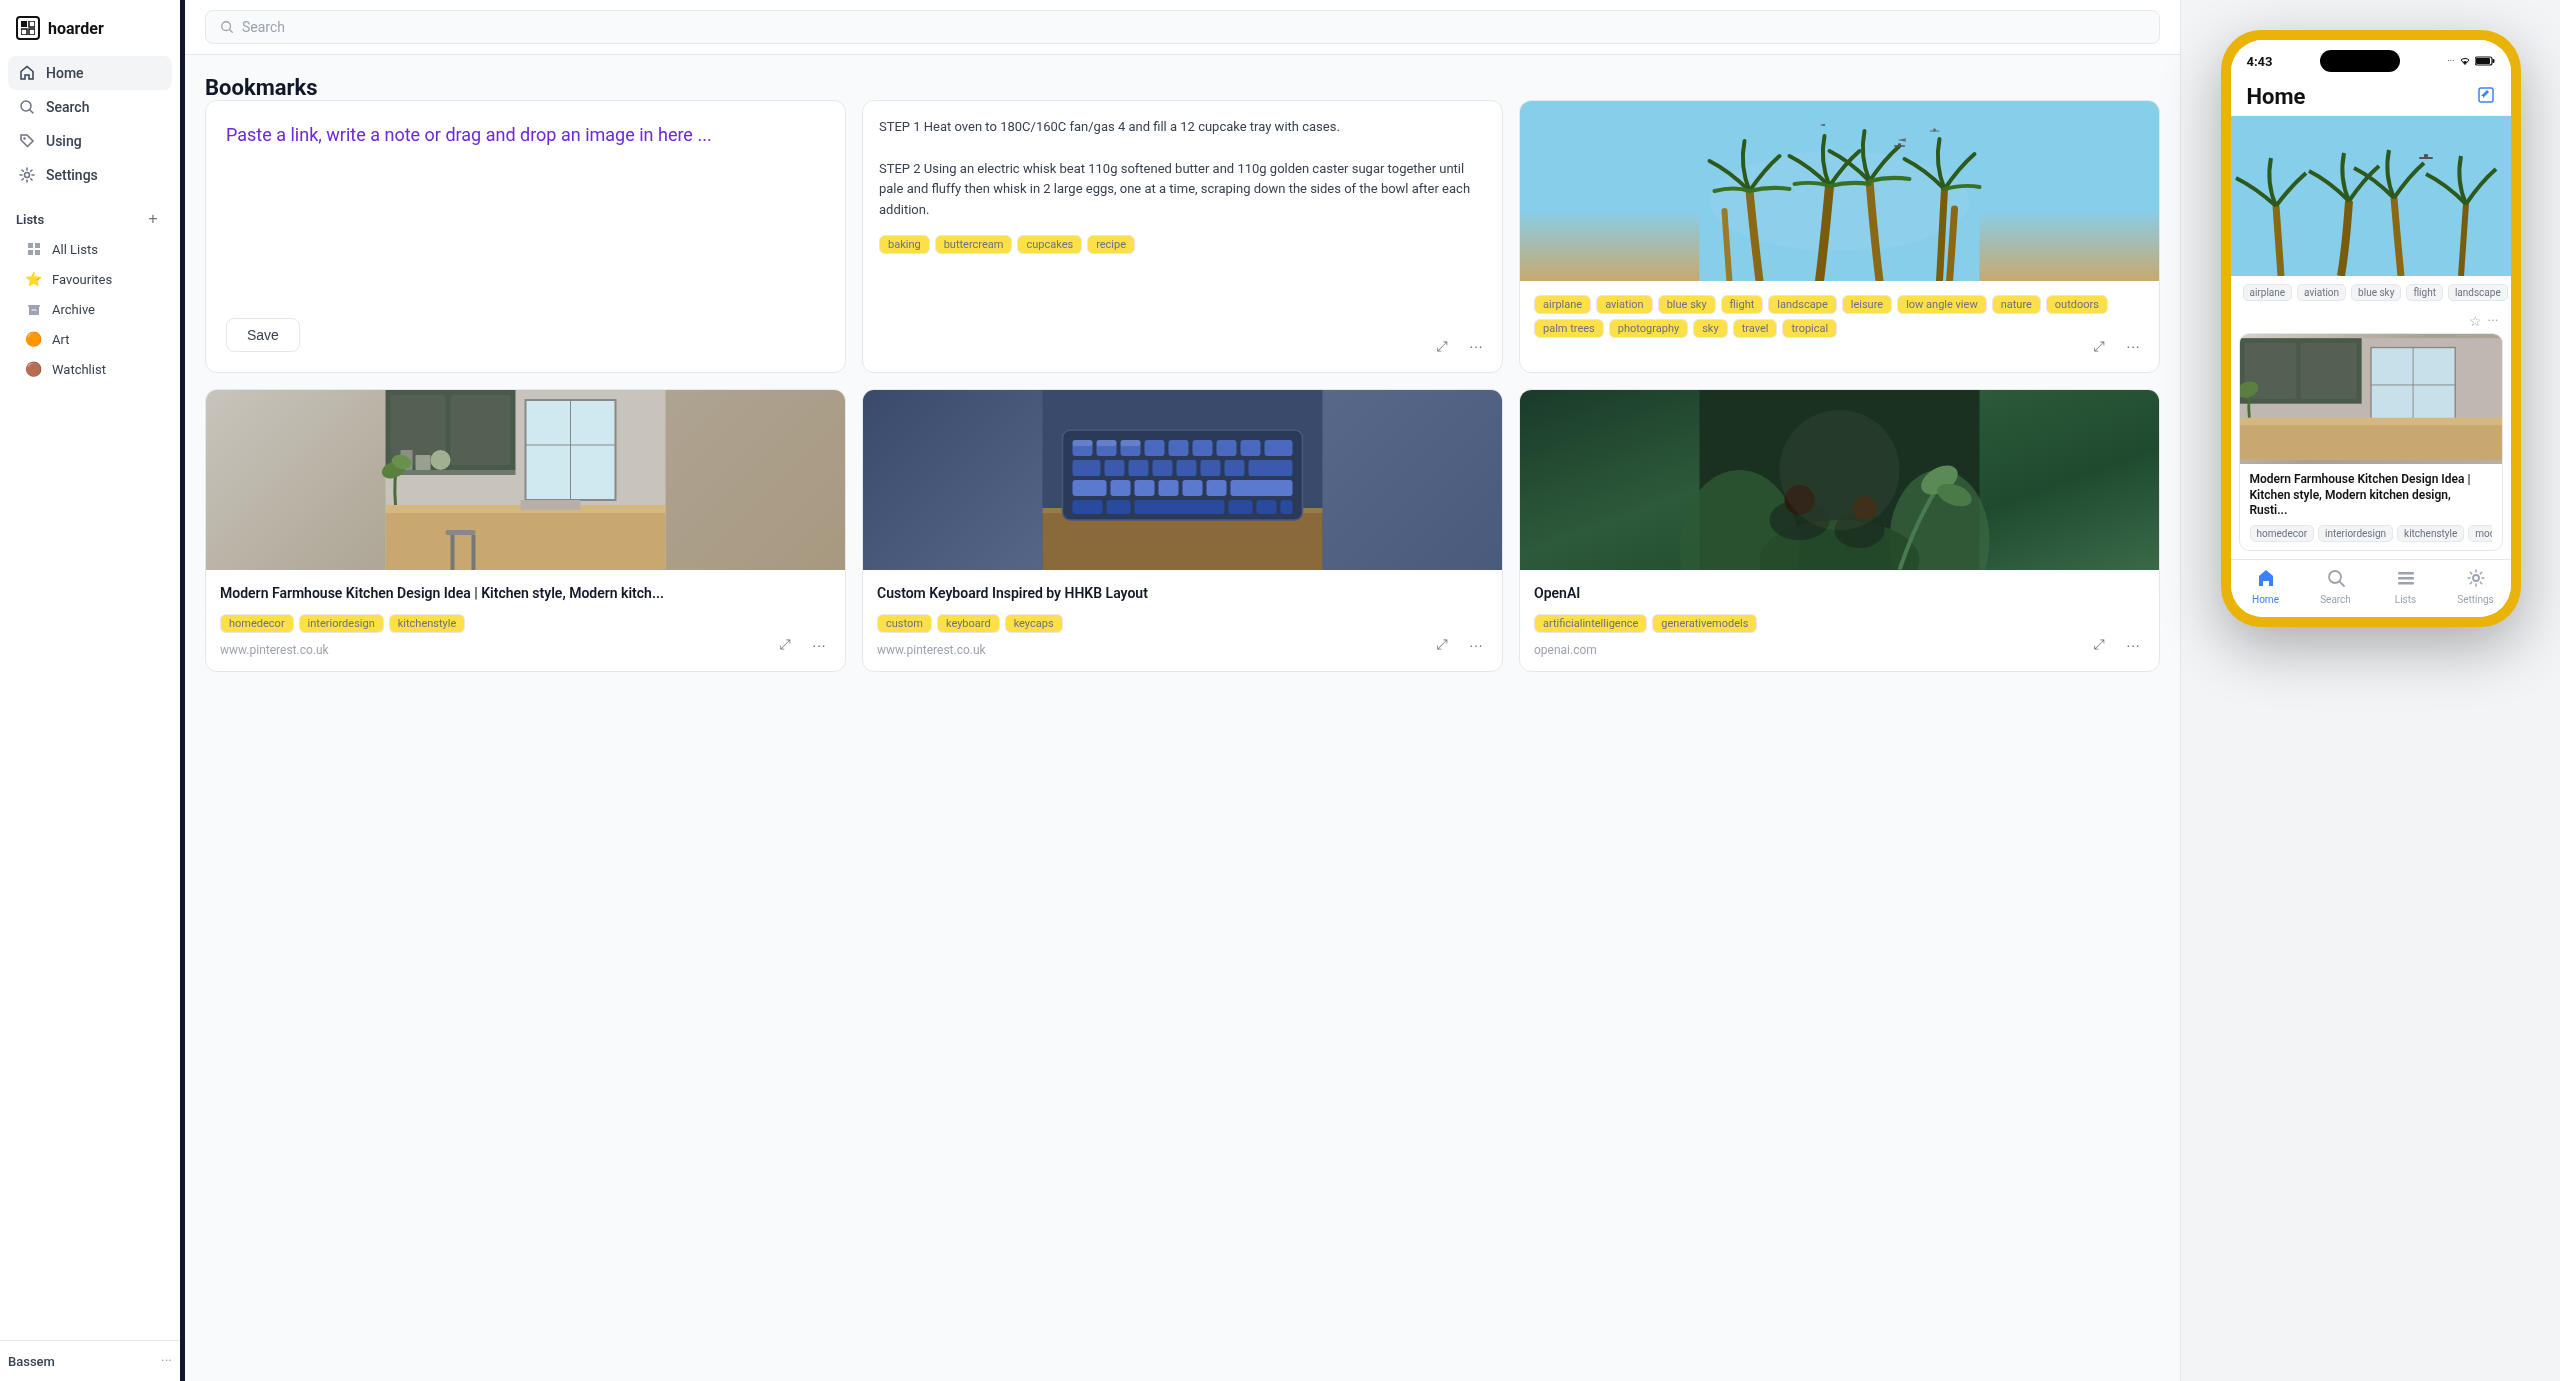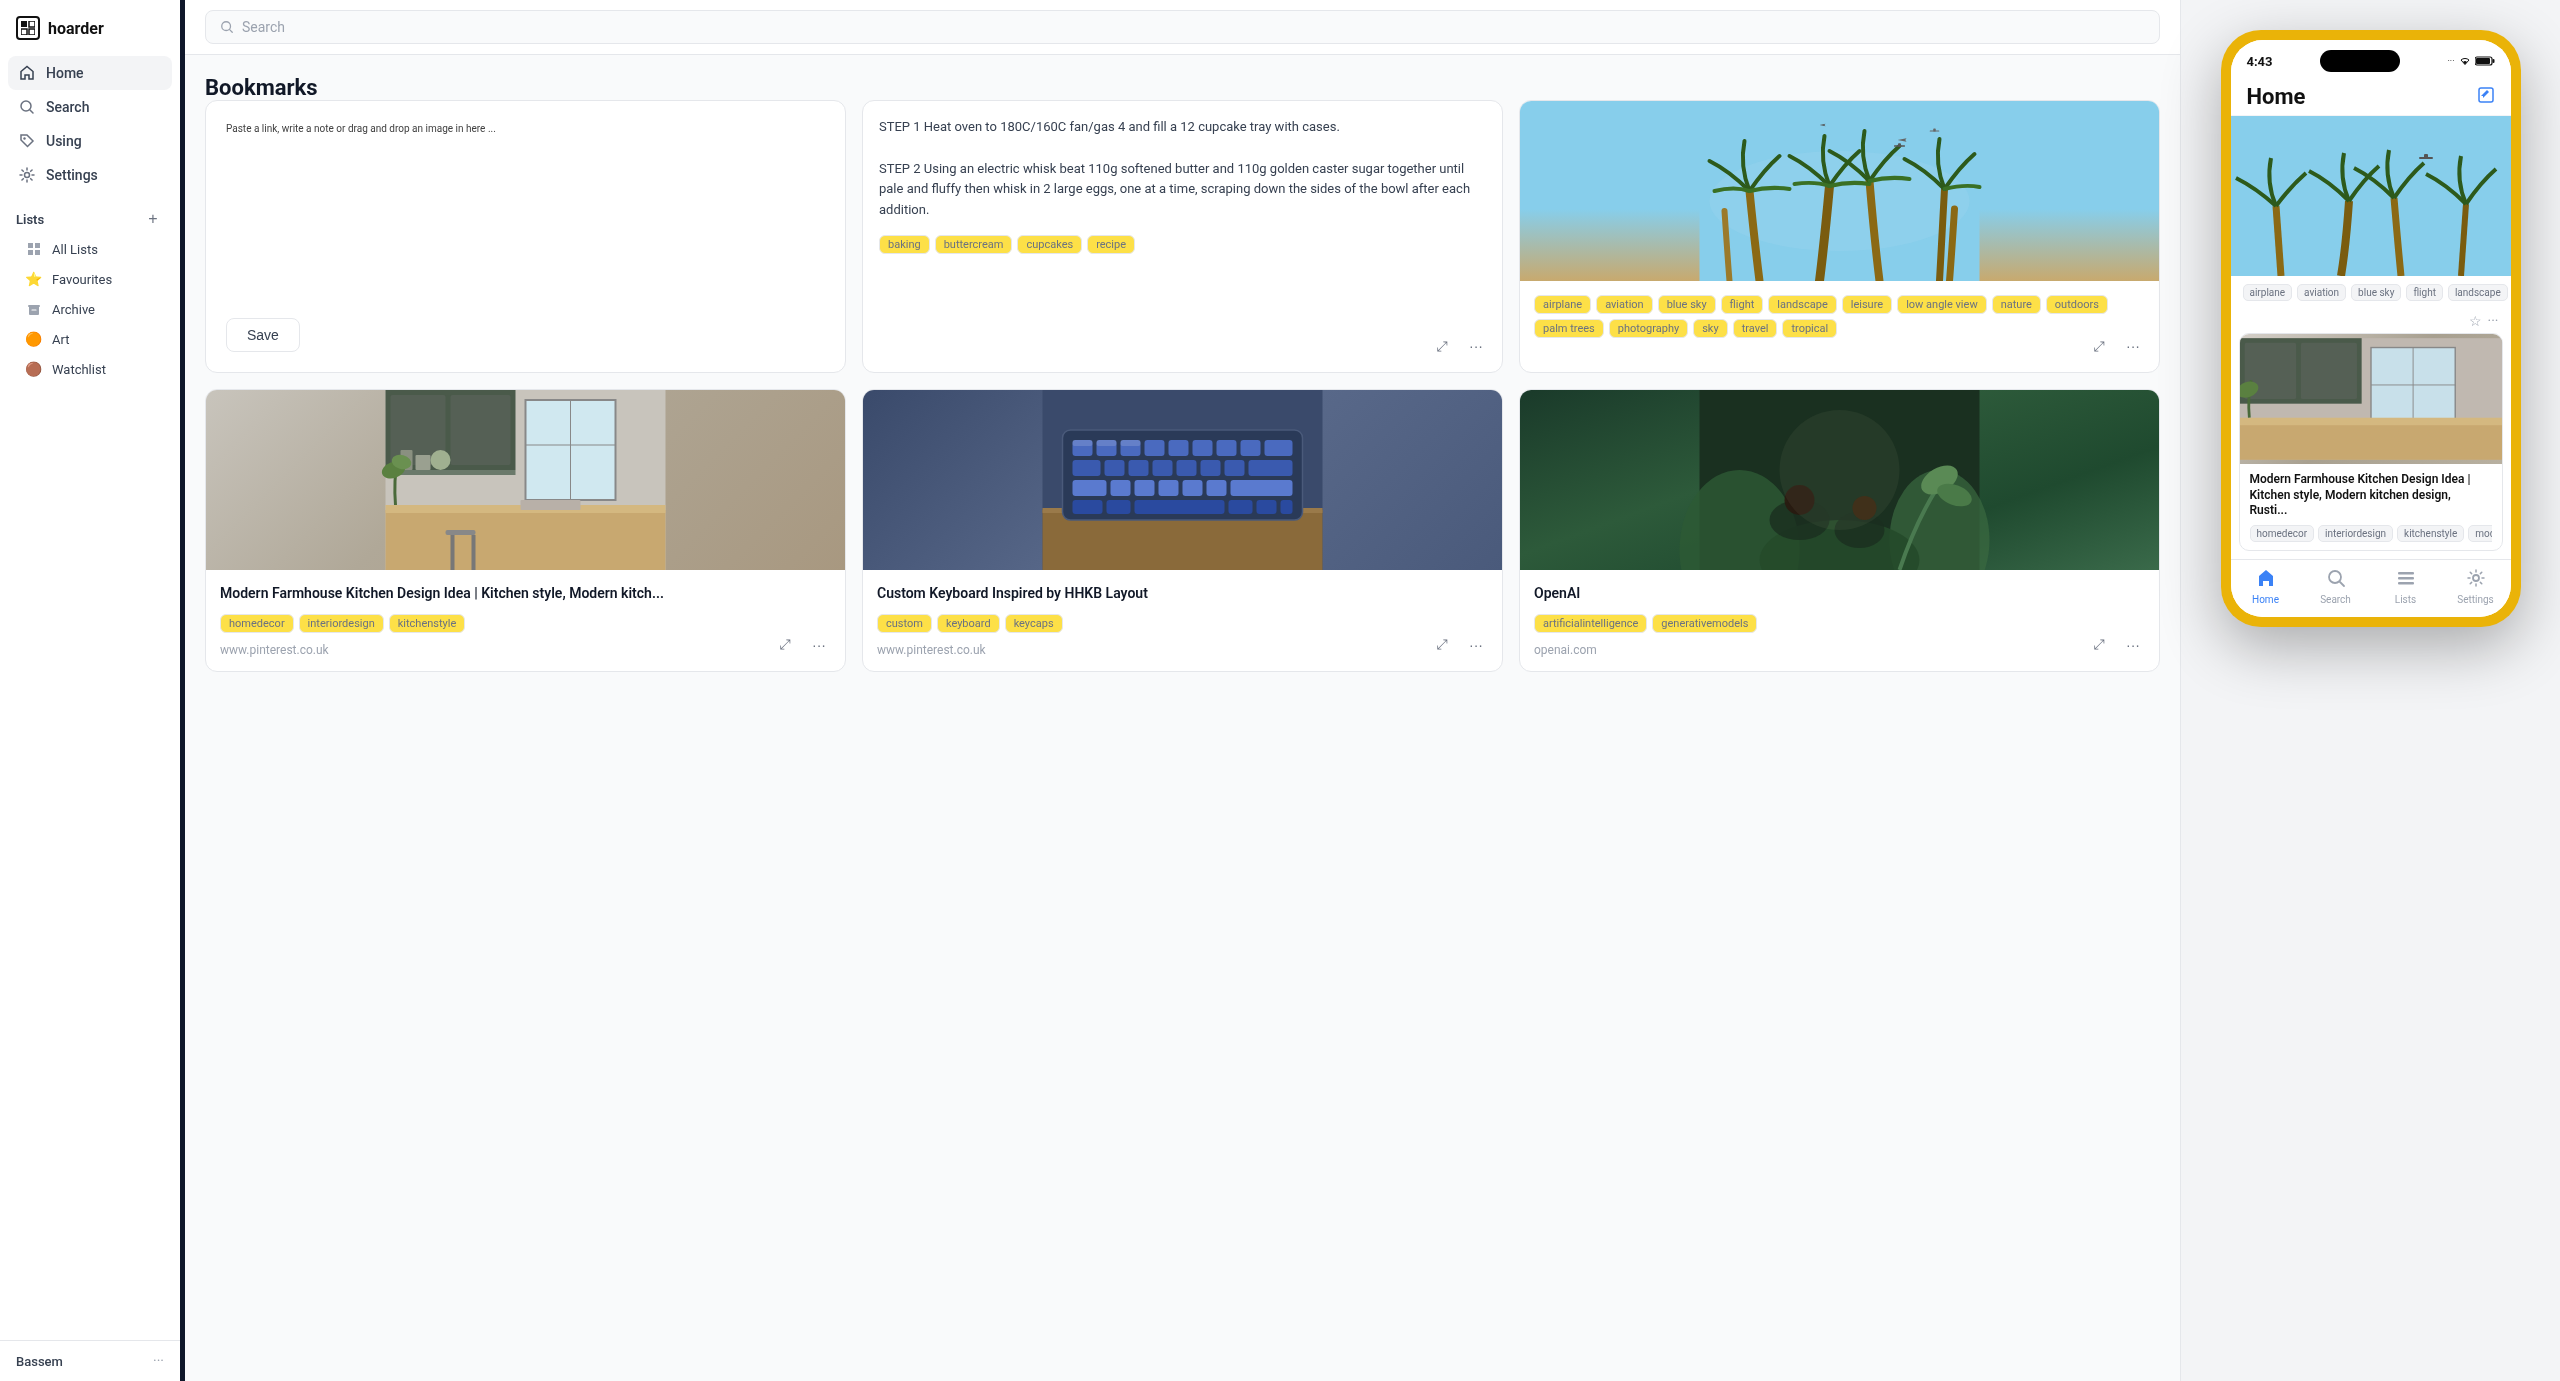--- a/index.html
+++ b/index.html
@@ -104,21 +104,21 @@
       width: 16px;
       height: 16px;
       display: flex;
       align-items: center;
       justify-content: center;
       flex-shrink: 0;
       font-size: 14px;
     }
     .sidebar-footer {
       margin-top: auto;
-      padding: 12px 16px;
+      padding: 12px 8px;
       border-top: 1px solid #e5e7eb;
       display: flex;
       align-items: center;
       justify-content: space-between;
     }
     .sidebar-footer-name {
       font-size: 13px;
       font-weight: 500;
       color: #374151;
     }
@@ -177,22 +177,22 @@
       overflow: hidden;
       position: relative;
     }
     .card-new {
       padding: 20px;
       display: flex;
       flex-direction: column;
       min-height: 200px;
     }
     .card-new-placeholder {
-      color: #404040;
-      font-size: 10px;
+      color: #6d28d9;
+      font-size: 18px;
       line-height: 1.5;
       flex: 1;
     }
     .card-save-btn {
       margin-top: auto;
       padding: 8px 20px;
       background: #fff;
       border: 1px solid #e5e7eb;
       border-radius: 8px;
       font-size: 14px;

